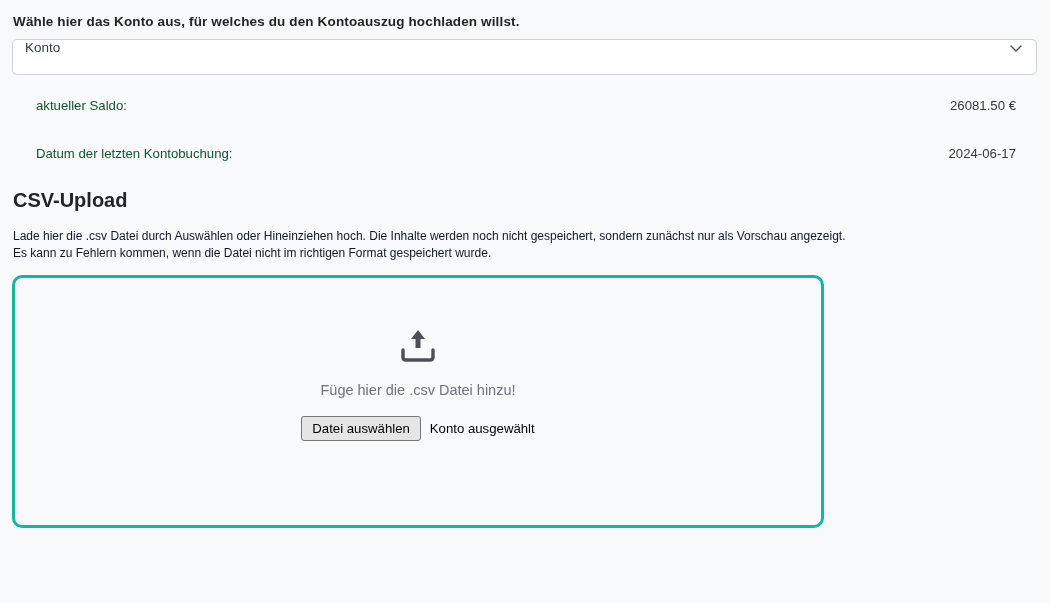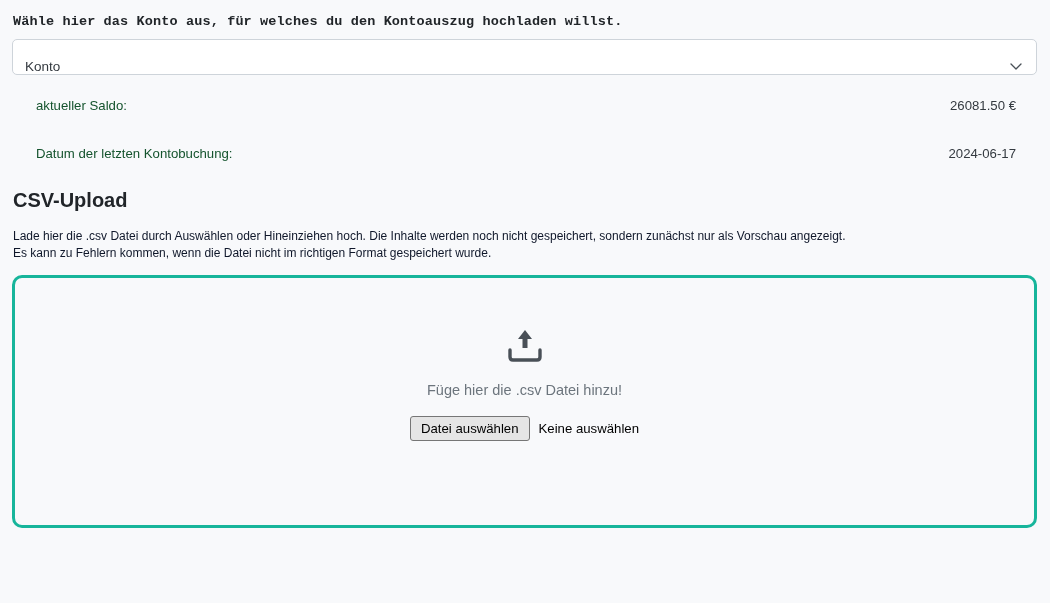--- a/index.html
+++ b/index.html
@@ -18,36 +18,35 @@
     height: 603px;
     padding: 10px 12px 0 12px;
     position: relative;
   }
   .intro {
     font-size: 13.5px;
     font-weight: bold;
     color: #212529;
     margin: 4px 0 10px 1px;
     letter-spacing: 0.01em;
-    font-family: Liberation Mono, monospace;
   }
   .select-wrap {
     position: relative;
     width: 1025px;
     height: 36px;
     margin-bottom: 0;
   }
   .select-box {
     width: 100%;
     height: 36px;
     background: #ffffff;
     border: 1px solid #ced4da;
     border-radius: 5px;
     display: flex;
-    align-items: flex-end;
+    align-items: flex-start;
     padding: 0 12px;
     font-size: 13.5px;
     color: #343a40;
   }
   .select-box .chev {
     margin-left: auto;
     display: flex;
     align-items: center;
     color: #495057;
   }
@@ -71,21 +70,21 @@
     color: #212529;
     margin: 12px 0 16px 1px;
   }
   .desc {
     font-size: 12px;
     color: #0f172a;
     line-height: 1.45;
     margin: 0 0 12px 1px;
   }
   .dropzone {
-    width: 1025px;
+    width: 812px;
     height: 253px;
     border: 3px solid #17b59b;
     border-radius: 10px;
     background: #f8f9fb;
     display: flex;
     flex-direction: column;
     align-items: center;
     justify-content: flex-start;
     padding-top: 48px;
   }
@@ -160,17 +159,17 @@
   <div class="dropzone">
     <span class="upload-icon">
       <svg width="40" height="38" viewBox="0 0 40 38" fill="none" aria-hidden="true">
         <path d="M20 4 L27 13 L22.5 13 L22.5 22 L17.5 22 L17.5 13 L13 13 Z" fill="#495057"></path>
         <path d="M5 24 L5 31 Q5 34 8 34 L32 34 Q35 34 35 31 L35 24" stroke="#495057" stroke-width="3.4" fill="none" stroke-linecap="round"></path>
       </svg>
     </span>
     <div class="dz-title">Füge hier die .csv Datei hinzu!</div>
     <div class="file-row">
       <button class="file-btn">Datei auswählen</button>
-      <span class="file-status">Keine auswählen</span>
+      <span class="file-status">Konto ausgewählt</span>
     </div>
   </div>
 
 </div>
 
 </body></html>

